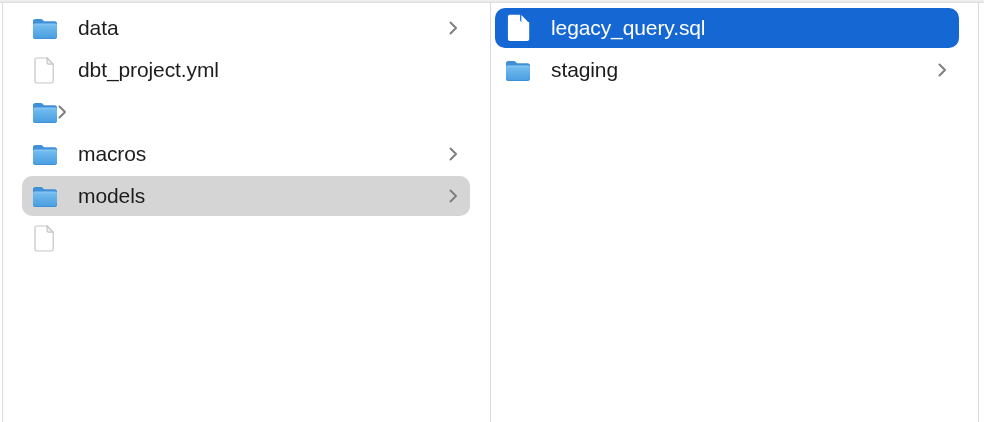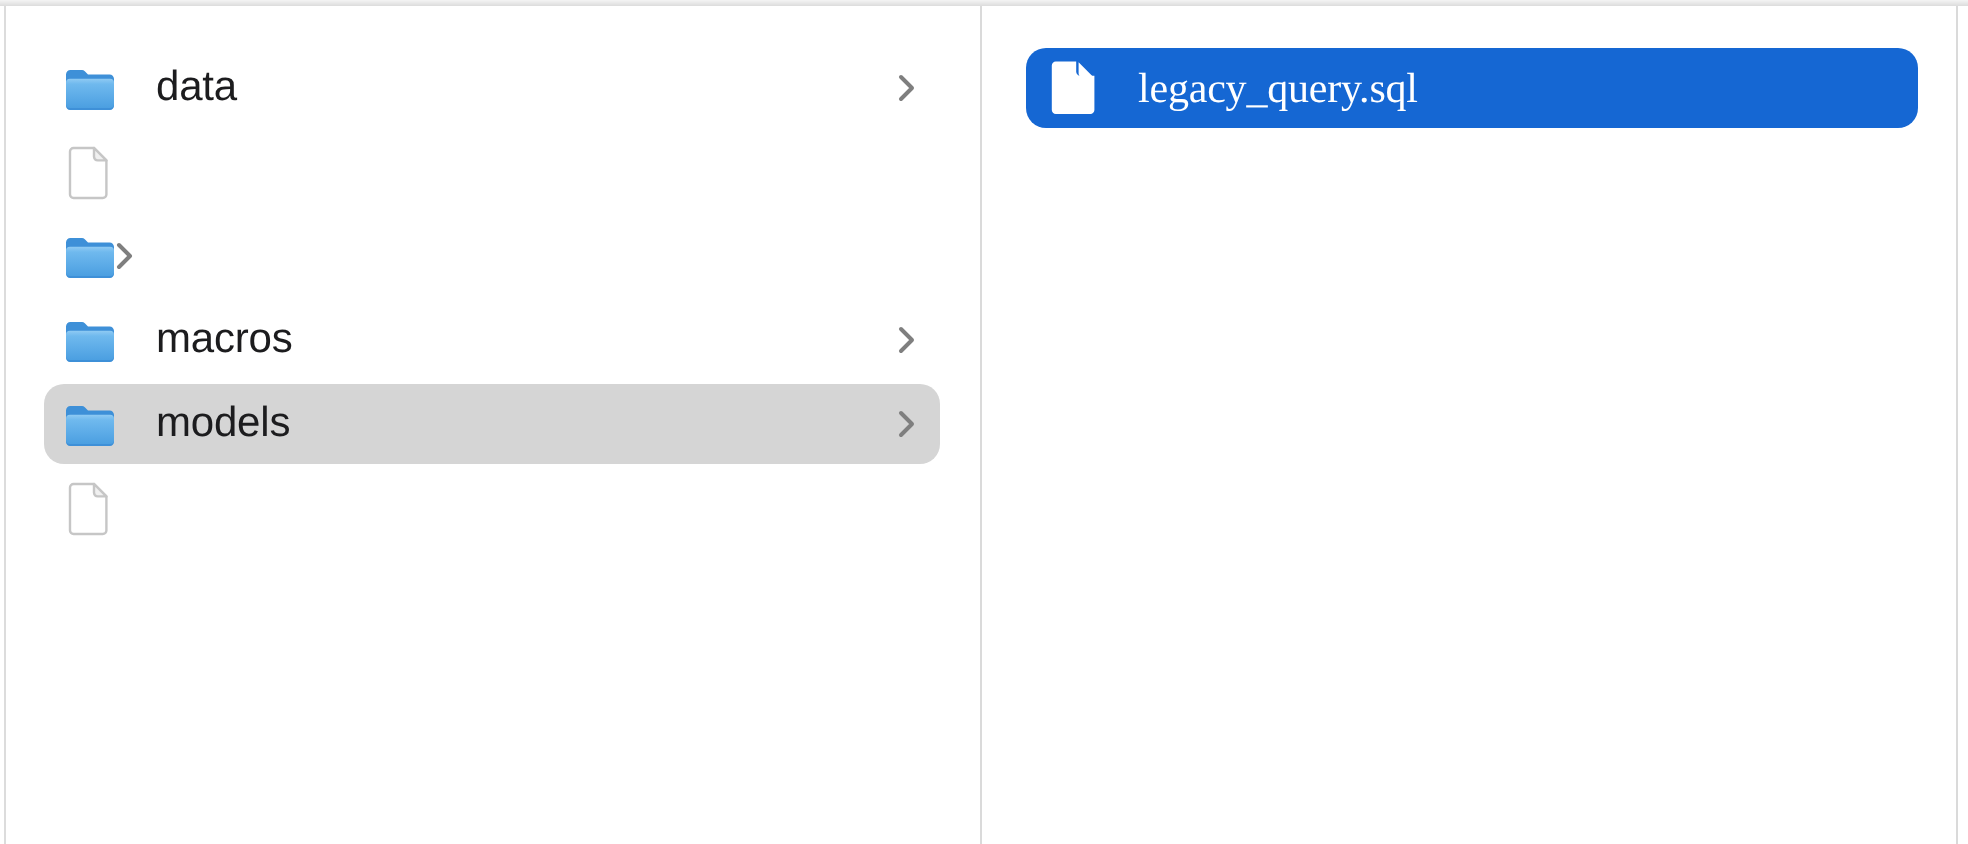--- a/index.html
+++ b/index.html
@@ -8,29 +8,29 @@
     font-family:"Liberation Sans",sans-serif;overflow:hidden;
     -webkit-font-smoothing:antialiased;
   }
   .top-band{position:absolute;top:0;left:0;right:0;height:3px;
     background:linear-gradient(#f4f4f4,#dcdcdc);z-index:3;}
   .left-hairline{position:absolute;top:0;left:2px;width:1px;height:100%;
     background:#dcdcdc;z-index:2;}
   .divider{position:absolute;top:0;width:1px;height:100%;background:#dadada;z-index:2;}
   .divider.d1{left:490px;}
   .divider.d2{left:978px;}
-  .col{position:absolute;top:0;height:100%;padding-top:22px;box-sizing:border-box;}
+  .col{position:absolute;top:0;height:100%;padding-top:6px;box-sizing:border-box;}
   .col1{left:0;width:490px;}
   .col2{left:491px;width:487px;}
   .row{
     height:40px;margin:2px 20px 2px 22px;border-radius:10px;
     display:flex;align-items:center;padding:0 12px 0 10px;box-sizing:border-box;
     cursor:default;
   }
-  .col2 .row{margin:2px 19px 2px 22px;font-family:Liberation Serif, serif;}
+  .col2 .row{margin:2px 19px 2px 4px;}
   .row.sel-gray{background:#d5d5d5;}
   .row.sel-blue{background:#1567d3;}
   .icon-box{flex:0 0 26px;width:26px;display:flex;justify-content:center;align-items:center;}
   .label{
     margin-left:20px;flex:1;font-size:21px;line-height:40px;color:#1c1c1e;
     white-space:nowrap;overflow:hidden;letter-spacing:-0.1px;
   }
   .sel-blue .label{color:#ffffff;}
   .chevron{flex:0 0 auto;display:flex;align-items:center;}
   svg{display:block;}
@@ -69,20 +69,21 @@
         </span>
     </div>
 
     <div class="row">
       <span class="icon-box">
           <svg width="22" height="27" viewBox="0 0 22 27">
             <path d="M2.8 1 H13 l6.2 6.2 V24.2 c0 1 -.8 1.8 -1.8 1.8 H2.8 c-1 0 -1.8 -.8 -1.8 -1.8 V2.8 C1 1.8 1.8 1 2.8 1 Z" fill="#fff" stroke="#c6c6c6" stroke-width="1.2"></path>
             <path d="M13 1 V5.4 c0 1 .8 1.8 1.8 1.8 h4.4 Z" fill="#f0f0f0" stroke="#c6c6c6" stroke-width="1.2" stroke-linejoin="round"></path>
           </svg>
         </span>
+      <span class="label">dbt_project.yml</span>
     </div>
 
     <div class="row">
       <span class="icon-box">
           <svg width="26" height="21" viewBox="0 0 26 21">
             <path d="M1 19 V3.2 C1 2 2 1 3.2 1 H9 c.5 0 1 .2 1.4 .6 L12 3.2 h10.8 C24 3.2 25 4.2 25 5.4 V19 c0 1.1 -.9 2 -2 2 H3 c-1.1 0 -2 -.9 -2 -2 Z" fill="#3e90d8"></path>
             <rect x="1" y="5.4" width="24" height="14.6" rx="2" fill="url(#fg)"></rect>
           </svg>
         </span>
       <span class="chevron">
@@ -144,17 +145,31 @@
       <span class="icon-box">
           <svg width="23" height="28" viewBox="0 0 23 28">
             <path d="M2.9 .8 H13.1 V5.9 C13.1 7 14 7.9 15.1 7.9 H22.2 V25 c0 1.1 -.9 2 -2 2 H2.9 c-1.1 0 -2 -.9 -2 -2 V2.8 c0 -1.1 .9 -2 2 -2 Z" fill="#ffffff"></path>
             <path d="M14.3 1.1 L21.9 8.7 H16.2 c-1 0 -1.9 -.85 -1.9 -1.9 Z" fill="#ffffff"></path>
           </svg>
         </span>
       <span class="label">legacy_query.sql</span>
     </div>
 
 
+    <div class="row">
+      <span class="icon-box">
+          <svg width="26" height="21" viewBox="0 0 26 21">
+            <path d="M1 19 V3.2 C1 2 2 1 3.2 1 H9 c.5 0 1 .2 1.4 .6 L12 3.2 h10.8 C24 3.2 25 4.2 25 5.4 V19 c0 1.1 -.9 2 -2 2 H3 c-1.1 0 -2 -.9 -2 -2 Z" fill="#3e90d8"></path>
+            <rect x="1" y="5.4" width="24" height="14.6" rx="2" fill="url(#fg)"></rect>
+          </svg>
+        </span>
+      <span class="label">staging</span>
+      <span class="chevron">
+          <svg width="9" height="14" viewBox="0 0 9 14">
+            <path d="M1.5 1.5 L7 7 L1.5 12.5" stroke="#7f7f7f" stroke-width="2" fill="none" stroke-linecap="round" stroke-linejoin="round"></path>
+          </svg>
+        </span>
+    </div>
 
   </div>
 
   <div class="divider d2"></div>
 </div>
 
 </body></html>

